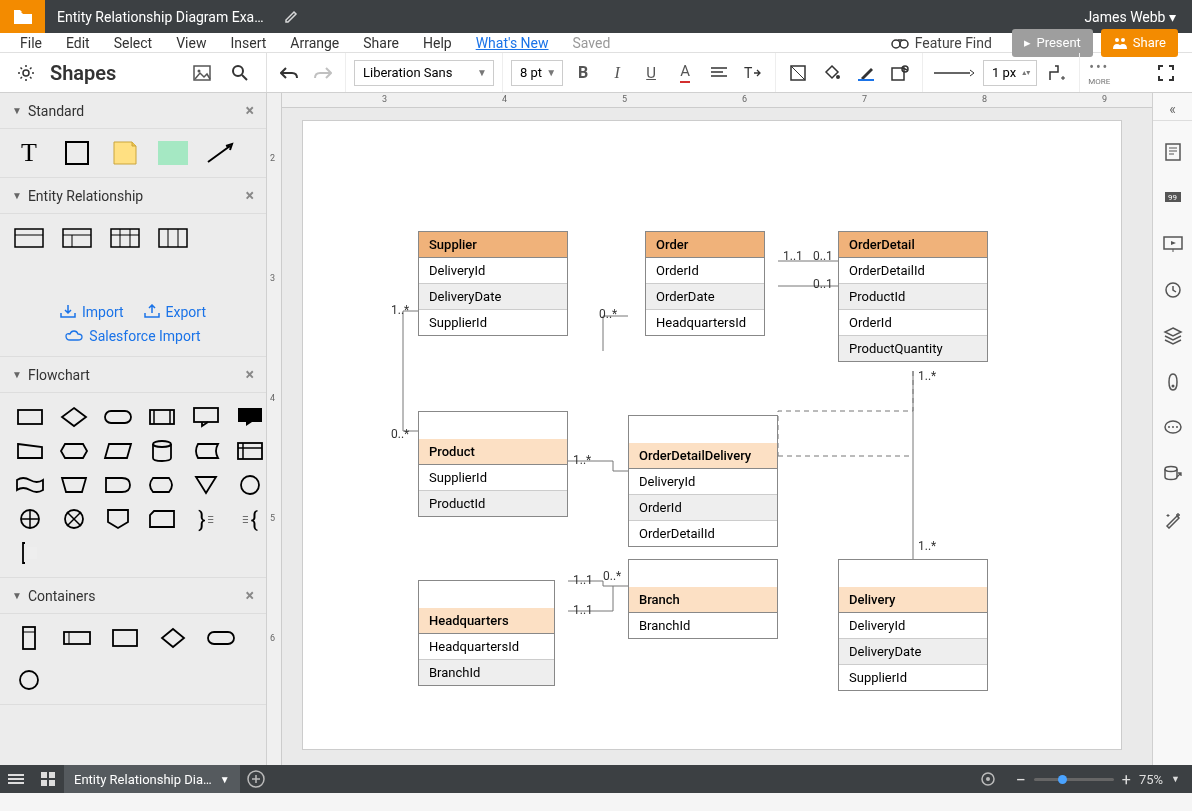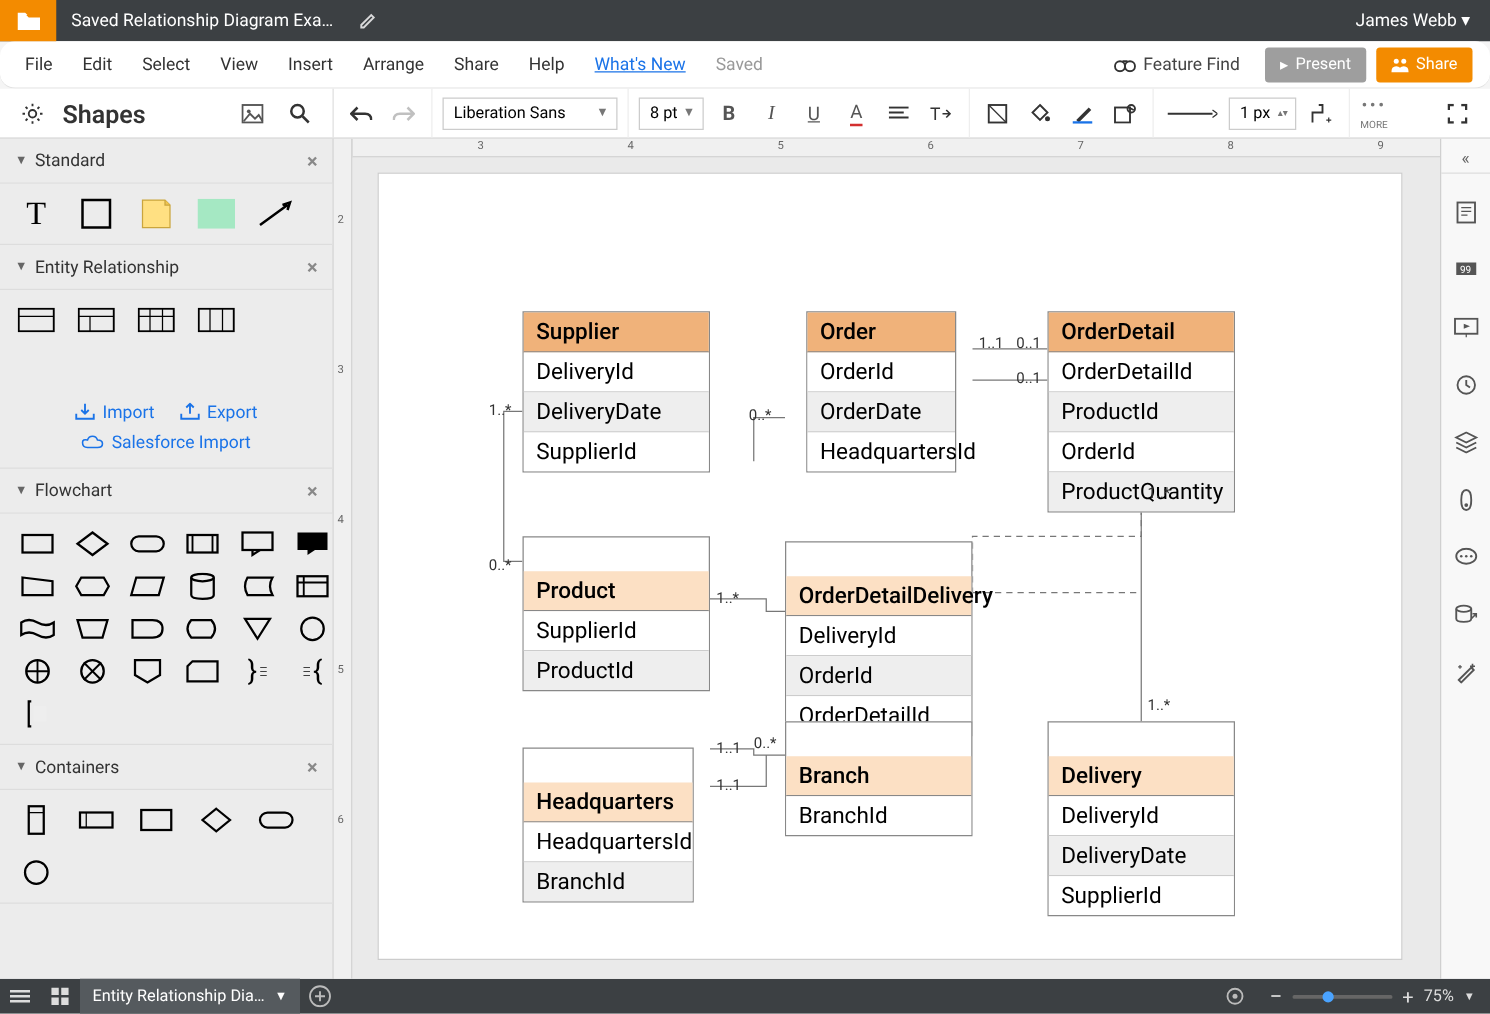--- a/index.html
+++ b/index.html
@@ -7,21 +7,21 @@
 
 
 .titlebar { height: 33px; background: #3c4043; display: flex; align-items: center; color: #fff; font-size: 14px; }
 .titlebar-icon { width: 45px; height: 33px; background: #f38b00; display: flex; align-items: center; justify-content: center; }
 .titlebar-title { padding: 0 12px; flex: 0 0 auto; }
 .titlebar-edit { padding: 0 8px; opacity: .8; }
 .titlebar-spacer { flex: 1; }
 .titlebar-user { padding: 0 16px; font-size: 14px; }
 
 
-.menubar { height: 38px; background: #fff; border-bottom: 1px solid #e0e0e0; display: flex; align-items: center; padding: 0 8px; font-size: 14px; color: #333; border-radius: 12px; }
+.menubar { height: 20px; background: #fff; border-bottom: 1px solid #e0e0e0; display: flex; align-items: center; padding: 0 8px; font-size: 14px; color: #333; }
 .menubar-item { padding: 0 12px; cursor: pointer; }
 .menubar-item.link { color: #1a73e8; text-decoration: underline; }
 .menubar-item.muted { color: #999; }
 .menubar-spacer { flex: 1; }
 .feature-find { display: flex; align-items: center; gap: 6px; padding: 0 12px; color: #444; }
 .btn { height: 28px; border-radius: 3px; padding: 0 12px; font-size: 13px; display: flex; align-items: center; gap: 6px; cursor: pointer; border: none; }
 .btn-grey { background: #9e9e9e; color: #fff; margin-left: 8px; }
 .btn-orange { background: #f38b00; color: #fff; margin-left: 8px; margin-right: 6px; }
 
 
@@ -55,21 +55,21 @@
 .import-data { height:44px; border-top:1px solid #ccc; background:#fff; display:flex; align-items:center; justify-content:center; gap:10px; font-size:14px; color:#444; cursor:pointer; }
 
 .canvas-wrap { flex:1; position:relative; background:#eaeaea; overflow:hidden; }
 .ruler-h { position:absolute; top:0; left:15px; right:0; height:15px; background:#f0f0f0; border-bottom:1px solid #ccc; }
 .ruler-v { position:absolute; top:0; left:0; bottom:0; width:15px; background:#f0f0f0; border-right:1px solid #ccc; }
 .ruler-corner { position:absolute; top:0; left:0; width:15px; height:15px; background:#e0e0e0; border-right:1px solid #ccc; border-bottom:1px solid #ccc; }
 .rtick { position:absolute; font-size:9px; color:#666; }
 .canvas { position:absolute; top:15px; left:15px; right:0; bottom:0; background:#eaeaea; overflow:auto; }
 .page { position:absolute; left:20px; top:12px; width:820px; height:630px; background:#fff; border:1px solid #ccc; }
 
-.entity { position:absolute; border:1px solid #888; background:#fff; font-size:18px; }
+.entity { position:absolute; border:1px solid #888; background:#fff; font-size:13px; }
 .entity-title { background:#f0b27a; padding:5px 10px; font-weight:500; border-bottom:1px solid #888; }
 .entity-title.light { background:#fce0c4;margin-top:27px; }
 .entity-row { padding:5px 10px; border-bottom:1px solid #ccc; }
 .entity-row:nth-child(odd) { background:#f5f5f5; }
 .entity-row:last-child { border-bottom:none; }
 .entity-row.first { background:#fff; }
 .entity-row.alt { background:#eeeeee; }
 
 .rel-label { position:absolute; font-size:12px; color:#333; background:transparent; }
 
@@ -90,21 +90,21 @@
 </style>
 </head>
 <body>
 
 <div class="titlebar">
   <div class="titlebar-icon">
     <svg width="18" height="14" viewBox="0 0 18 14">
         <path d="M0 2 L7 2 L9 4 L18 4 L18 14 L0 14 Z M0 0 L6 0 L8 2 L0 2 Z" fill="#fff"></path>
       </svg>
   </div>
-  <div class="titlebar-title">Saved Relationship Diagram Exa…</div>
+  <div class="titlebar-title">Entity Relationship Diagram Exa…</div>
   <div class="titlebar-edit">
     <svg width="14" height="14" viewBox="0 0 14 14">
         <path d="M2 12 L4 12 L12 4 L10 2 L2 10 Z" fill="none" stroke="#fff" stroke-width="1.5"></path>
       </svg>
   </div>
   <div class="titlebar-spacer"></div>
   <div class="titlebar-user">James Webb ▾</div>
 </div>
 
 <div class="menubar">

